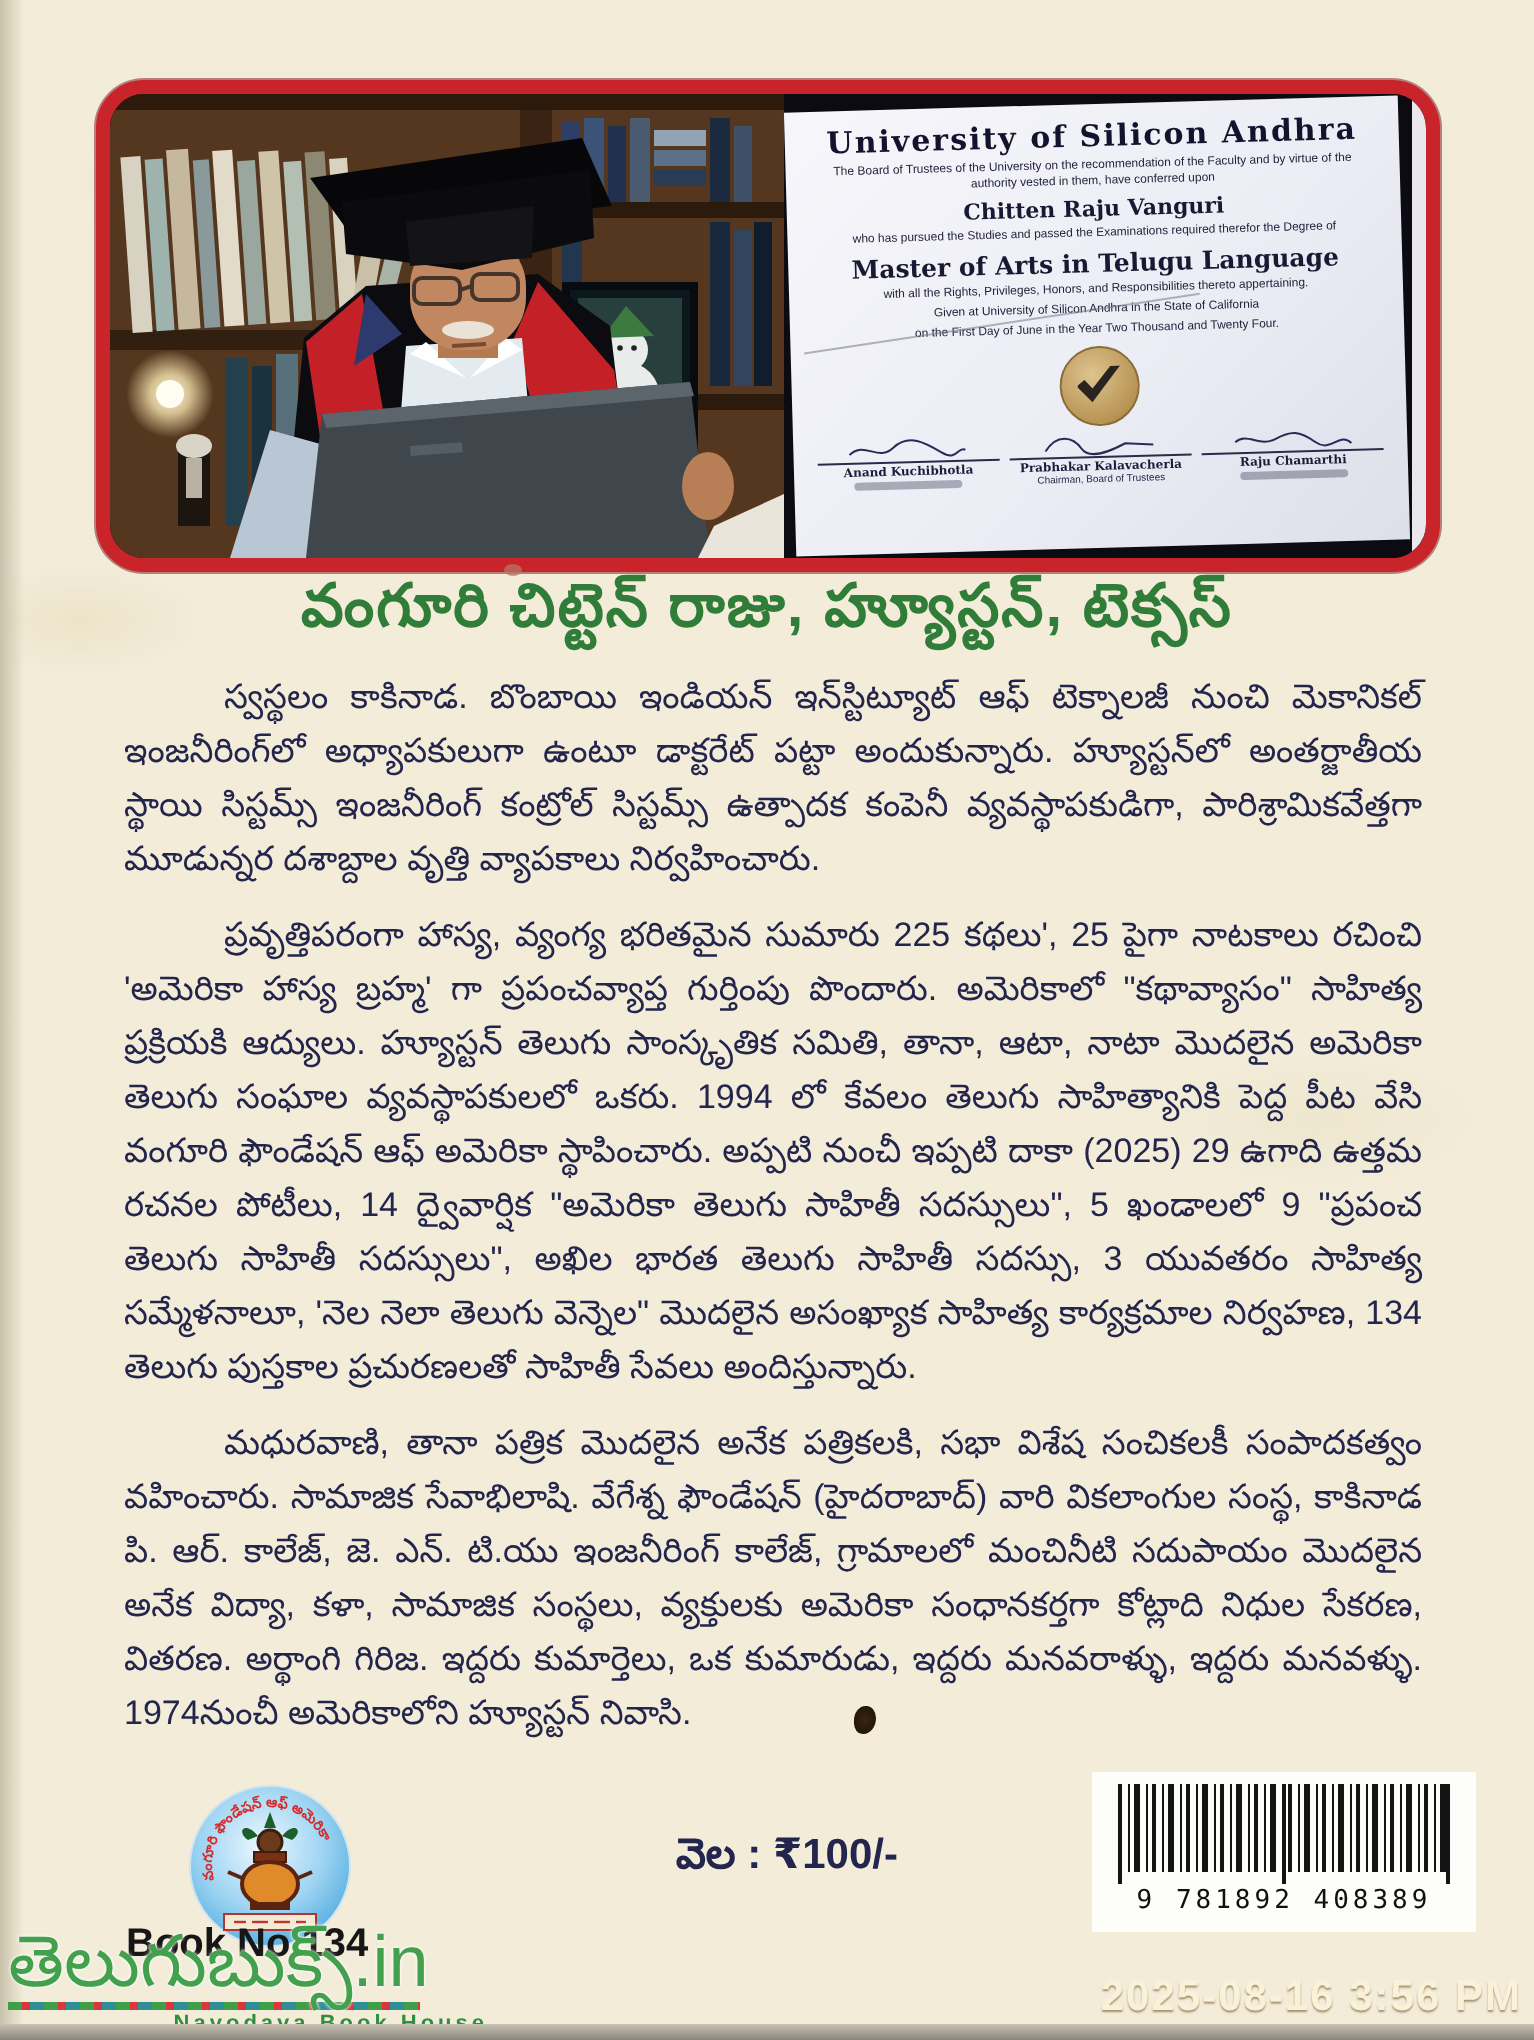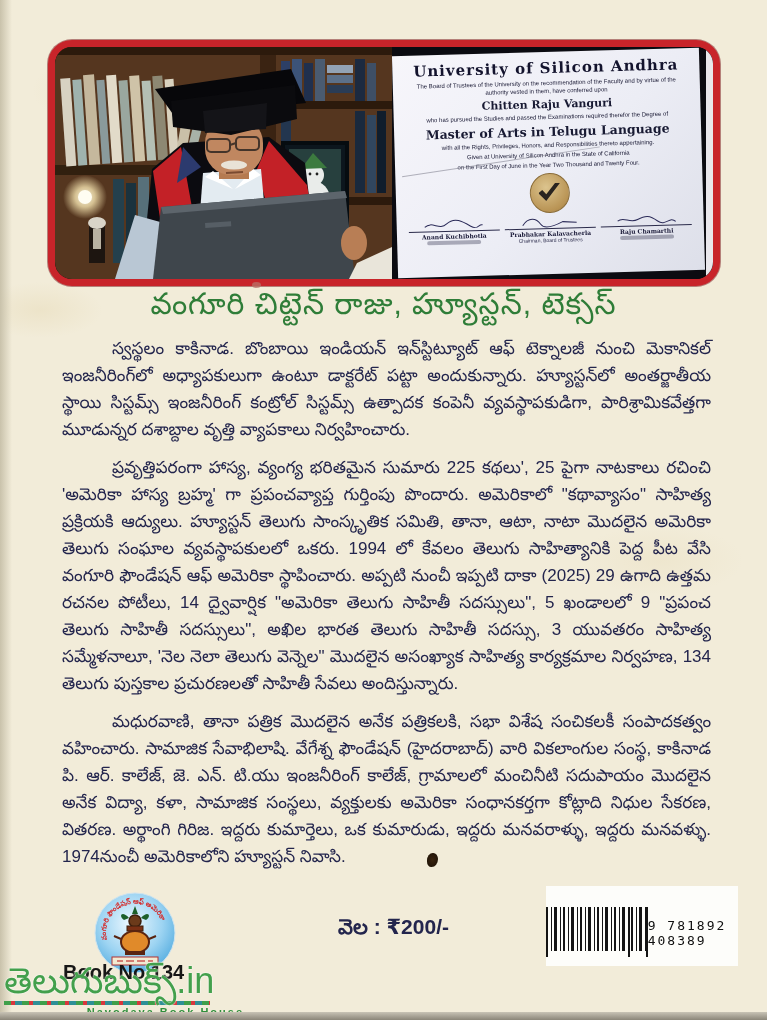--- a/index.html
+++ b/index.html
@@ -44,37 +44,37 @@
   .sig { width:32%; font-size:6px; color:#1c1c3a; }
   .sig svg { display:block; margin:0 auto; }
   .sig-name { font-weight:bold; border-top:1px solid #2a2a4a; padding-top:1px;
     font-family:"DejaVu Serif",serif; font-size:6px; }
   .sig-title { font-size:5px; color:#2a2a4a; }
   .sig-smudge { height:4px; width:60%; margin:1px auto 0; background:rgba(40,40,70,.35);
     border-radius:2px; }
 
   
   .book-title { position:absolute; top:287px; left:0; right:0; text-align:center;
-    font-size:30px; font-weight:normal; color:#2f7d38; letter-spacing:1px; }
+    font-size:30px; font-weight:bold; color:#2f7d38; letter-spacing:1px; }
   .bio { position:absolute; left:62px; right:56px; top:335px; color:#23254d;
     font-size:17px; line-height:27px; text-align:justify; }
   .bio p { margin:0 0 11px; text-indent:50px; }
 
   .speck { position:absolute; left:252px; top:282px; width:9px; height:6px;
     background:#b8736a; border-radius:50%; opacity:.75; }
   .ink-spot { position:absolute; left:427px; top:853px; width:11px; height:14px;
     background:radial-gradient(#3a2410,#1a1005); border-radius:55% 45% 60% 40%; }
 
   
   .pub-logo { position:absolute; left:94px; top:892px; width:82px; height:82px; }
   .book-no { position:absolute; left:63px; top:961px; font-size:20px; font-weight:bold; color:#161616; }
   .price { position:absolute; left:338px; top:915px; font-size:21px; font-weight:bold; color:#23254d; }
 
   .barcode { position:absolute; left:546px; top:886px; width:192px; height:80px;
-    background:#fdfdfa; display:flex; align-items:center; padding-top:6px;
+    background:#fdfdfa; display:flex; flex-direction:column; align-items:center; padding-top:6px;
     box-sizing:border-box; }
   .bars { position:relative; width:166px; height:44px;
     background:repeating-linear-gradient(90deg,#141414 0 2px,#fdfdfa 2px 5px,#141414 5px 6px,
       #fdfdfa 6px 8px,#141414 8px 11px,#fdfdfa 11px 14px,#141414 14px 15px,#fdfdfa 15px 17px); }
   .guard { position:absolute; top:0; width:2px; height:50px; background:#141414; }
   .guard.g1{left:0;} .guard.g2{left:82px;} .guard.g3{right:0;}
   .isbn { font-size:13px; letter-spacing:2px; color:#101010; margin-top:7px;
     font-family:"DejaVu Sans Mono","Liberation Mono",monospace; }
 
   
@@ -288,33 +288,34 @@
     <rect x="18" y="65" width="46" height="8" fill="#f2ead2" stroke="#b23333" stroke-width="1"></rect>
     <g stroke="#c03333" stroke-width="1.2">
       <line x1="23" y1="69" x2="29" y2="69"></line>
         <line x1="32" y1="69" x2="40" y2="69"></line>
       <line x1="43" y1="69" x2="51" y2="69"></line>
         <line x1="54" y1="69" x2="59" y2="69"></line>
     </g>
   </svg>
 
   <div class="book-no">Book No.134</div>
-  <div class="price">వెల : ₹200/-</div>
+  <div class="price">వెల : ₹100/-</div>
 
   <div class="barcode">
     <div class="bars">
       <div class="guard g1"></div>
       <div class="guard g2"></div>
       <div class="guard g3"></div>
     </div>
     <div class="isbn">9 781892 408389</div>
   </div>
 
   <div class="store">
     <div class="store-name">తెలుగుబుక్స్.in</div>
     <div class="store-strip"></div>
     <div class="store-sub">Navodaya Book House</div>
     <div class="store-since"><span class="since-mark">▲</span><span>Since...1990</span></div>
   </div>
 
+  <div class="timestamp">2025-08-16  3:56 PM</div>
 
   <div class="bottom-edge"></div>
 </div>
 
 </body></html>

